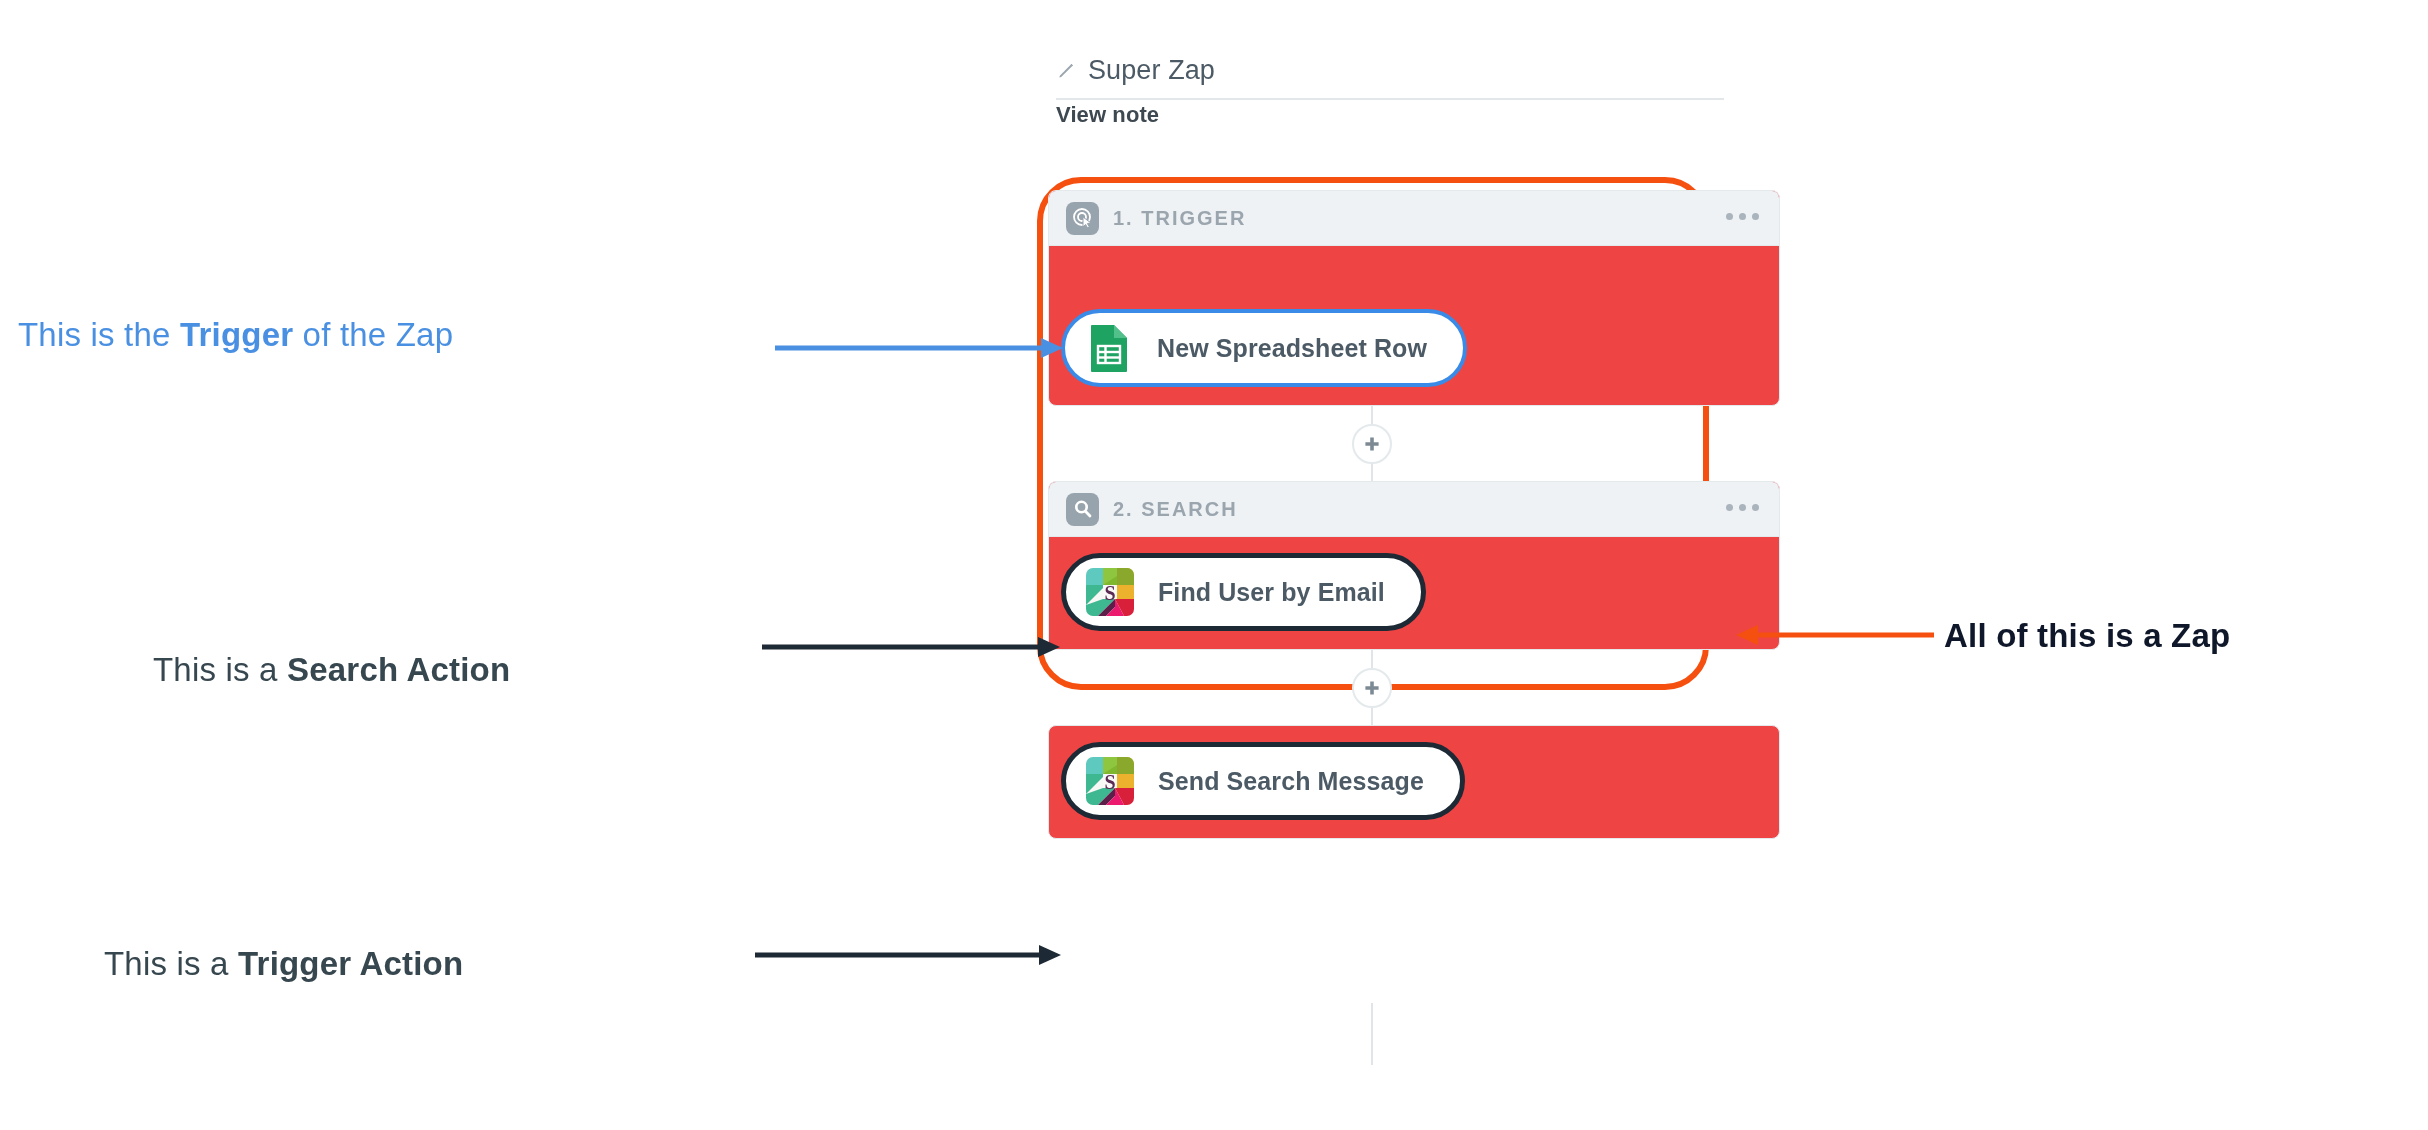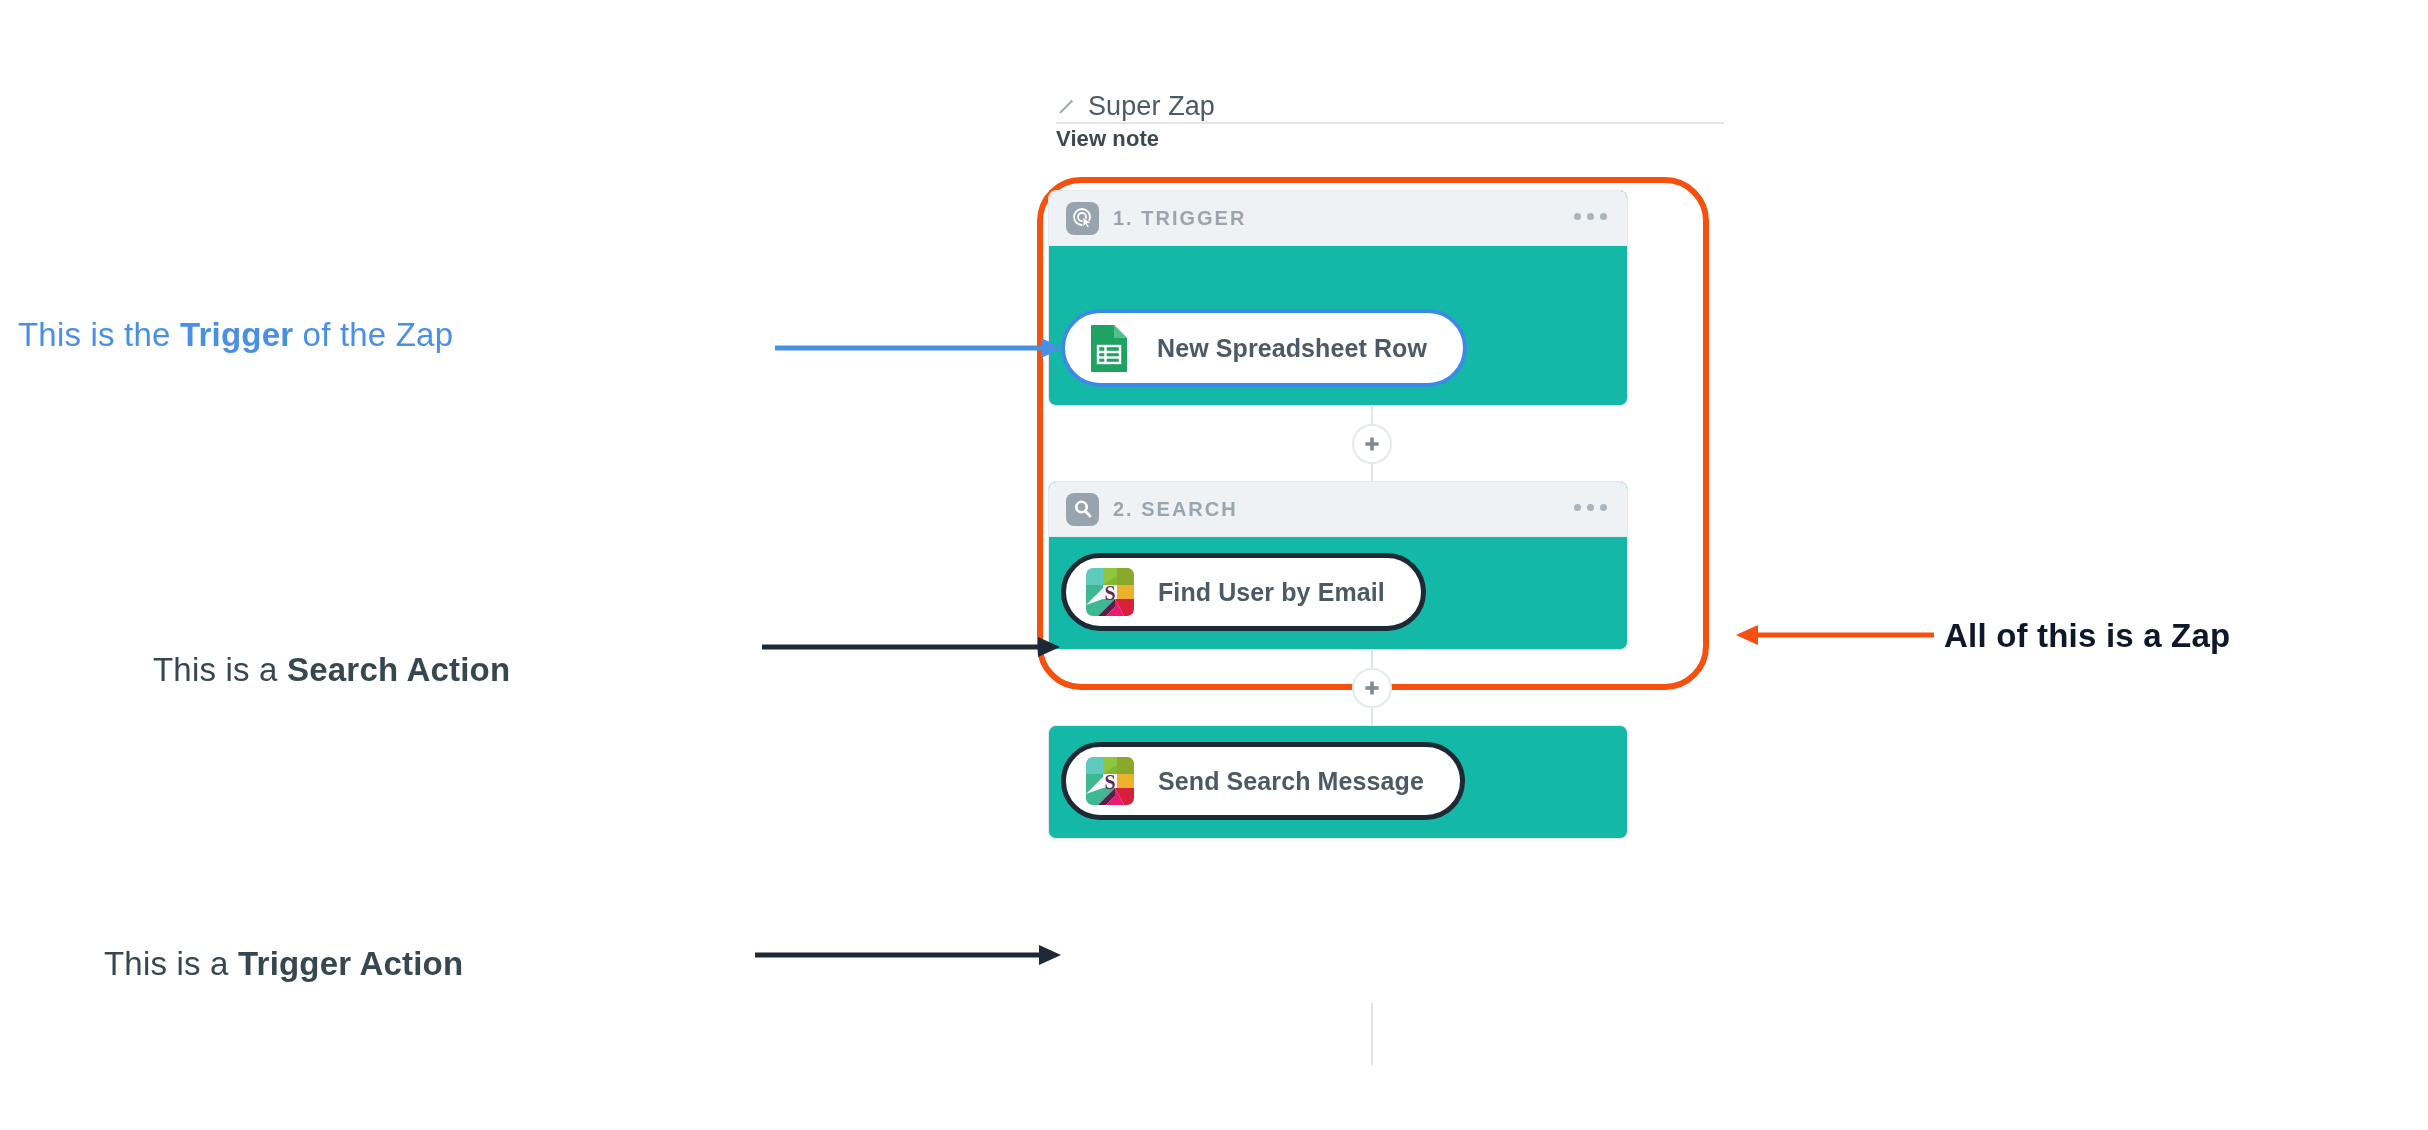--- a/index.html
+++ b/index.html
@@ -22,24 +22,23 @@
     left: 1056px;
     top: 55px;
     width: 670px;
   }
 
   
   #zap-title-row {
     display: flex;
     align-items: center;
     gap: 12px;
-    padding-bottom: 0;
+    padding-bottom: 12px;
     border-bottom: 2px solid #e3e7ea;
     width: 668px;
-    margin-top: 36px;
   }
   #pencil-icon {
     width: 20px; height: 20px;
     flex: 0 0 auto;
     display: block;
   }
   #zap-title-text {
     font-size: 27px;
     color: #4c5a66;
     letter-spacing: 0.1px;
@@ -68,22 +67,22 @@
   }
 
   
   #steps {
     position: absolute;
     left: 1048px;
     top: 190px;
     width: 650px;
   }
   .step-card {
-    width: 580px;
-    background: #14b8a6;
+    width: 732px;
+    background: #ef4444;
     border: 1.5px solid #e4e9ec;
     border-radius: 8px;
     box-sizing: border-box;
     position: relative;
     z-index: 2;
   }
   .step-header {
     background: #eef2f4;
     border-bottom: 1.5px solid #e4e9ec;
     border-radius: 7px 7px 0 0;

